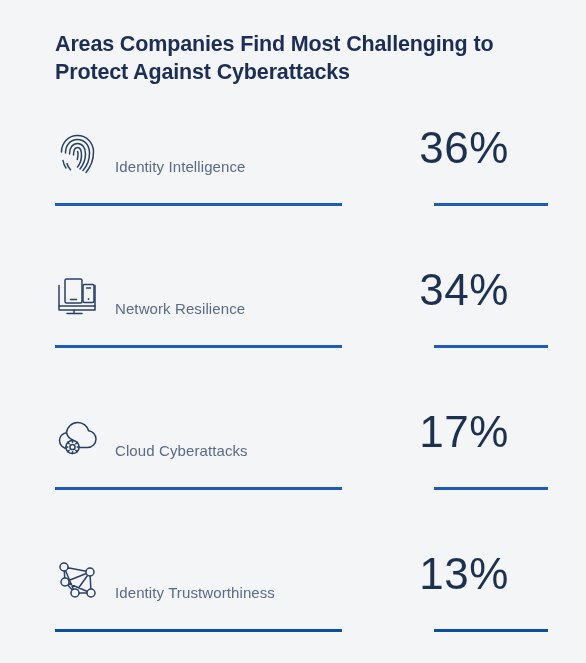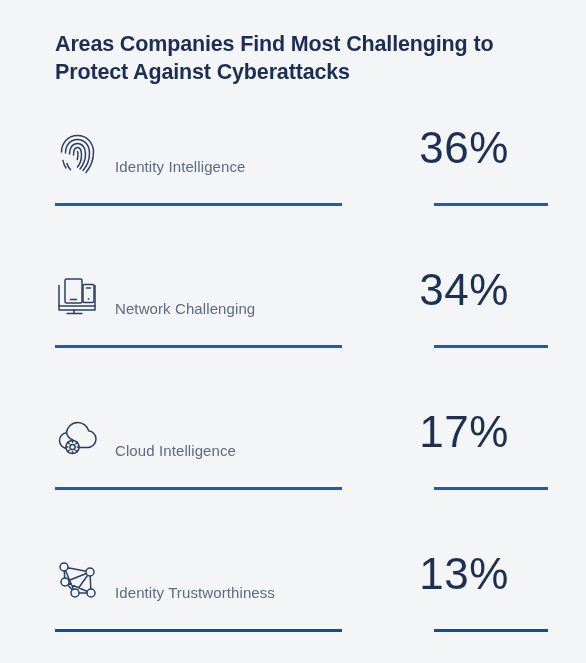--- a/index.html
+++ b/index.html
@@ -159,42 +159,42 @@
             <path d="M4 34 L4 38 L40 38 L40 34"></path>
             <path d="M19 38 L19 41.5"></path>
             <path d="M12 41.5 L27 41.5"></path>
             <rect x="10" y="7" width="17" height="24" rx="1.5" fill="#f4f5f6"></rect>
             <path d="M15.5 27.5 L21.5 27.5"></path>
             <rect x="28" y="12.5" width="11" height="18" rx="1.5" fill="#f4f5f6"></rect>
             <path d="M31.5 16 L35.5 16"></path>
             <circle cx="33.5" cy="27" r="0.9" fill="#2b3f63" stroke="none"></circle>
           </svg>
         </span>
-        <span class="row-label">Network Challenging</span>
+        <span class="row-label">Network Resilience</span>
       </div>
       <div class="rule rule-left"></div>
       <div class="row-right">
         <span class="pct">34%</span>
       </div>
       <div class="rule rule-right"></div>
     </div>
 
     <div class="row">
       <div class="row-left">
         <span class="icon-box">
           <svg viewBox="0 0 48 48" fill="none" stroke="#2b3f63" stroke-width="1.5" stroke-linecap="round" stroke-linejoin="round">
             <path d="M13 34.5 C8 34.5 4.5 31 4.5 26.5 C4.5 22.5 7.5 19.2 11.5 18.7 C12 13 16.8 8.5 22.8 8.5 C28 8.5 32.4 12 33.6 16.8 C37.8 17.2 41 20.7 41 25 C41 29.7 37.2 33.5 32.5 33.5 L20 33.5"></path>
             <path d="M11.5 18.7 C12.4 22.2 14.8 24.8 18 26"></path>
             <circle cx="17.5" cy="33" r="6.6" fill="#f4f5f6"></circle>
             <circle cx="17.5" cy="33" r="2.6"></circle>
             <path d="M17.5 26.4 L17.5 28.3 M17.5 37.7 L17.5 39.6 M10.9 33 L12.8 33 M22.2 33 L24.1 33
                      M12.8 28.3 L14.2 29.7 M20.8 36.3 L22.2 37.7 M12.8 37.7 L14.2 36.3 M20.8 29.7 L22.2 28.3"></path>
           </svg>
         </span>
-        <span class="row-label">Cloud Intelligence</span>
+        <span class="row-label">Cloud Cyberattacks</span>
       </div>
       <div class="rule rule-left"></div>
       <div class="row-right">
         <span class="pct">17%</span>
       </div>
       <div class="rule rule-right"></div>
     </div>
 
     <div class="row">
       <div class="row-left">

